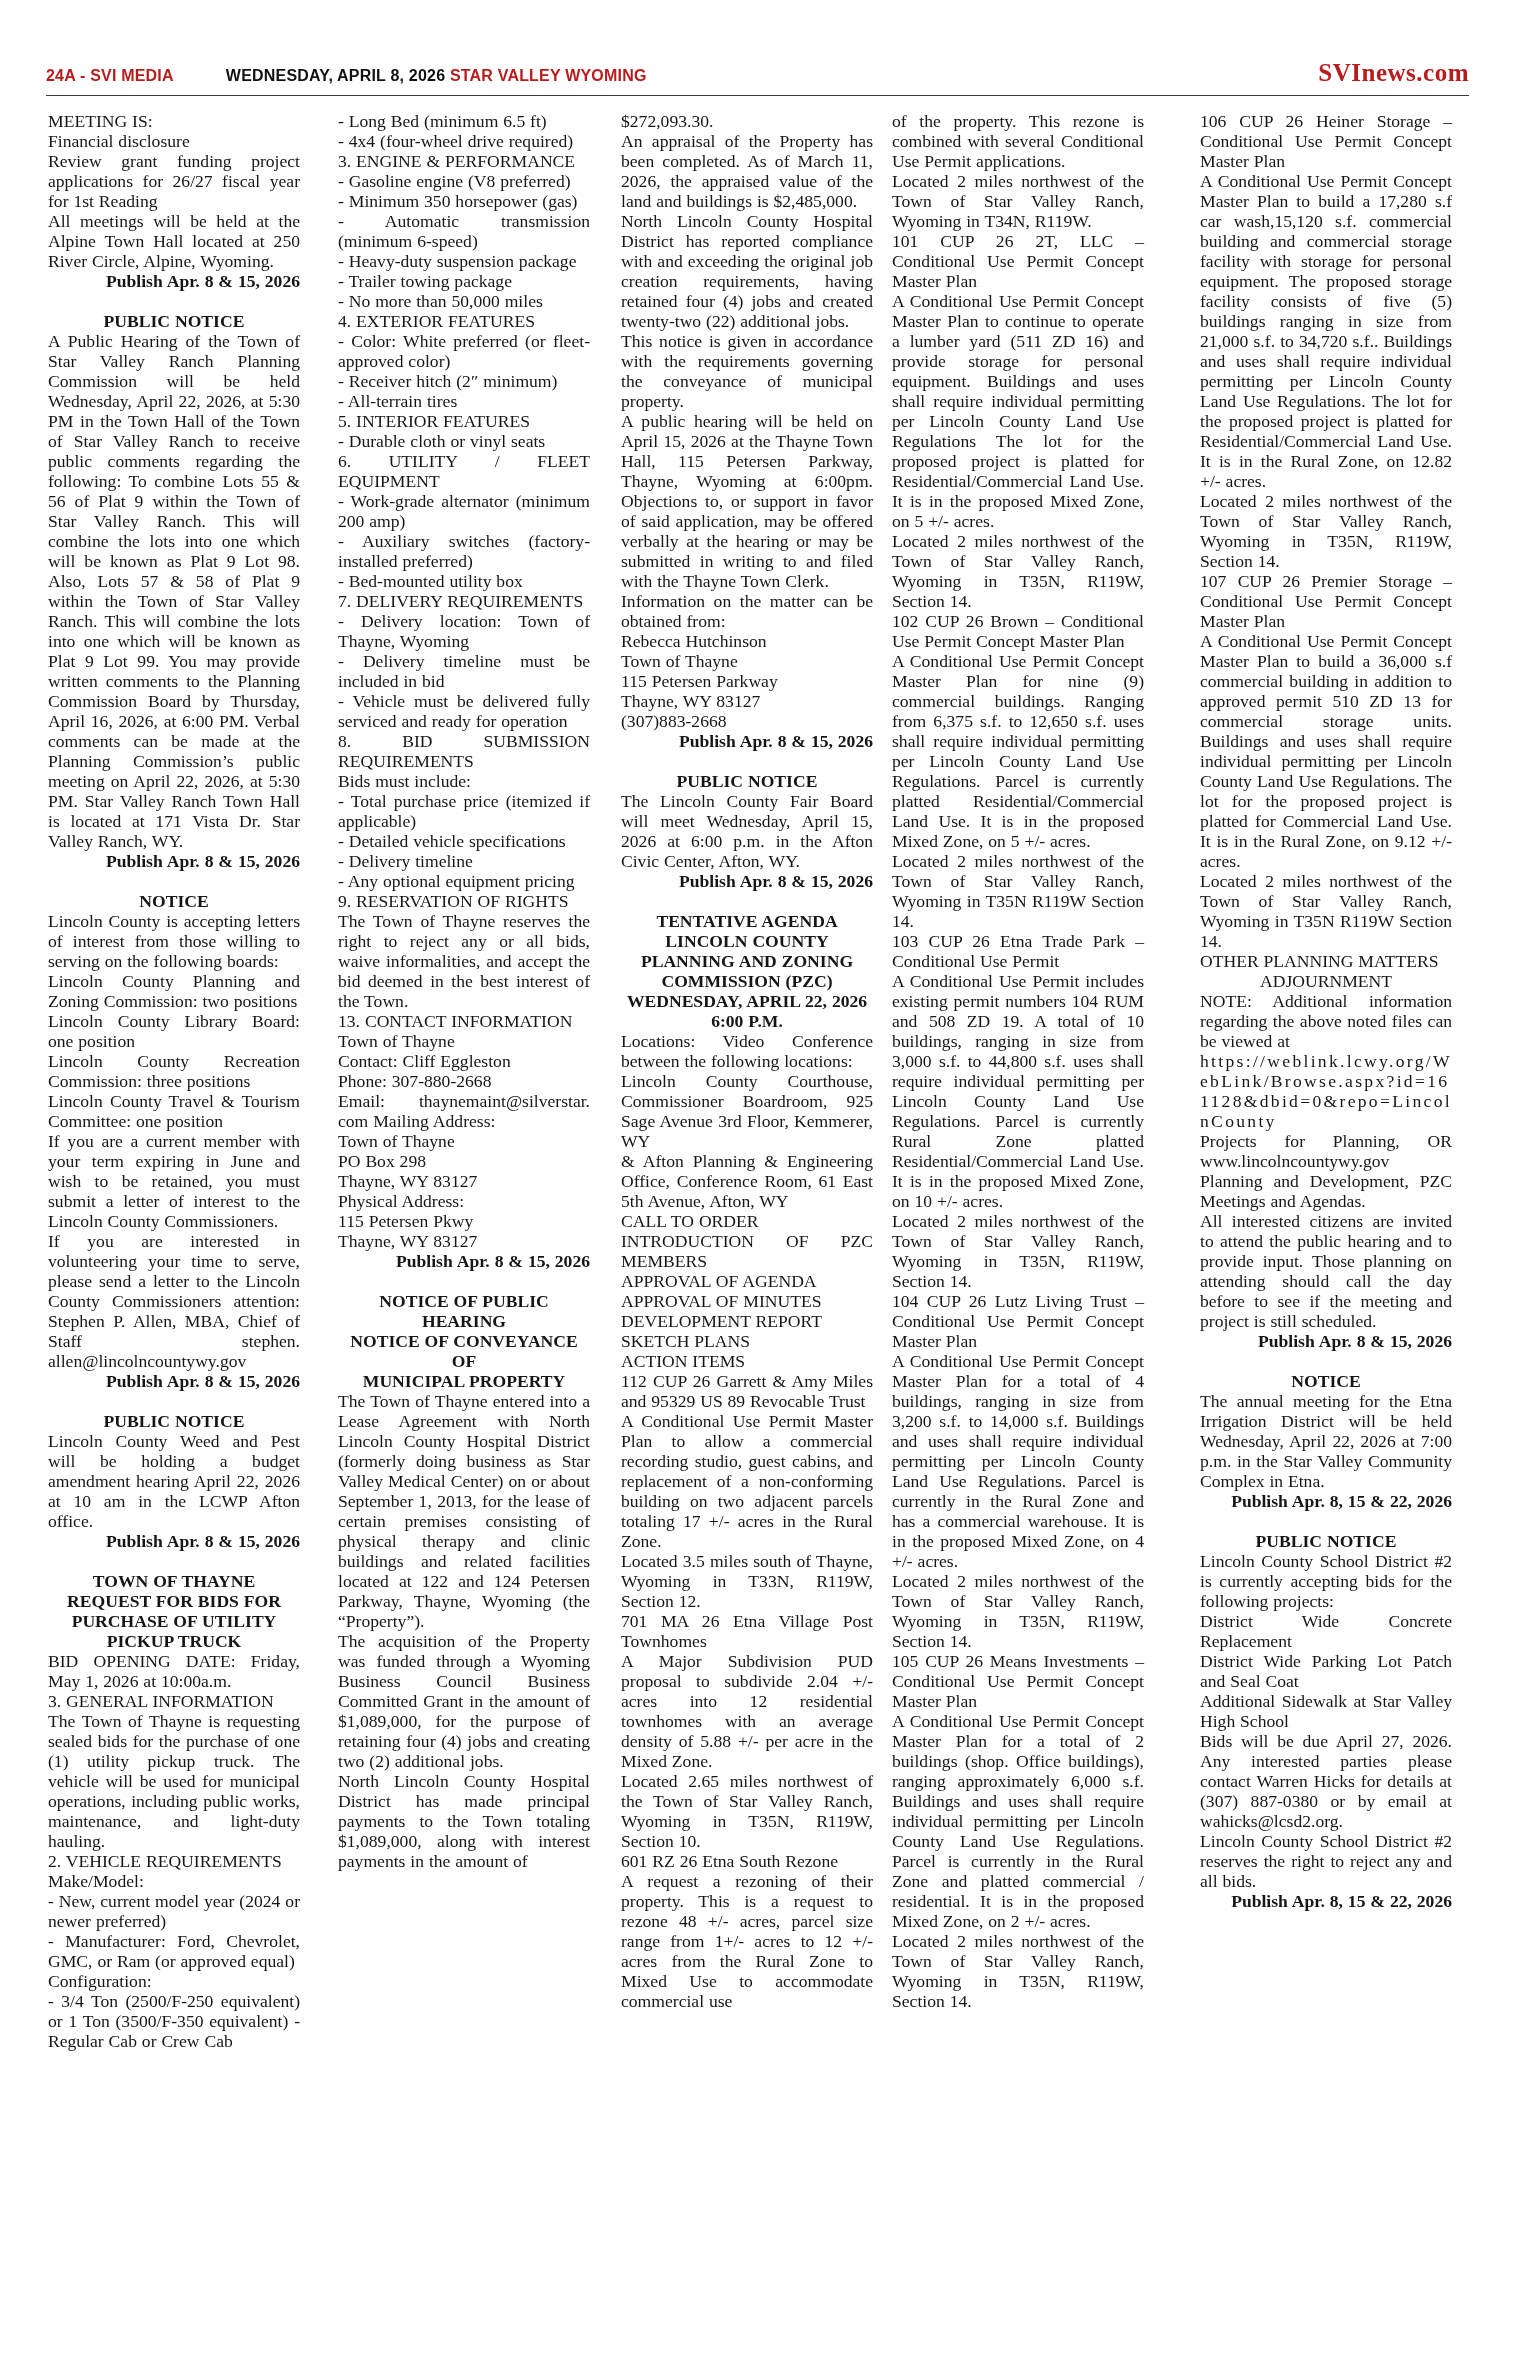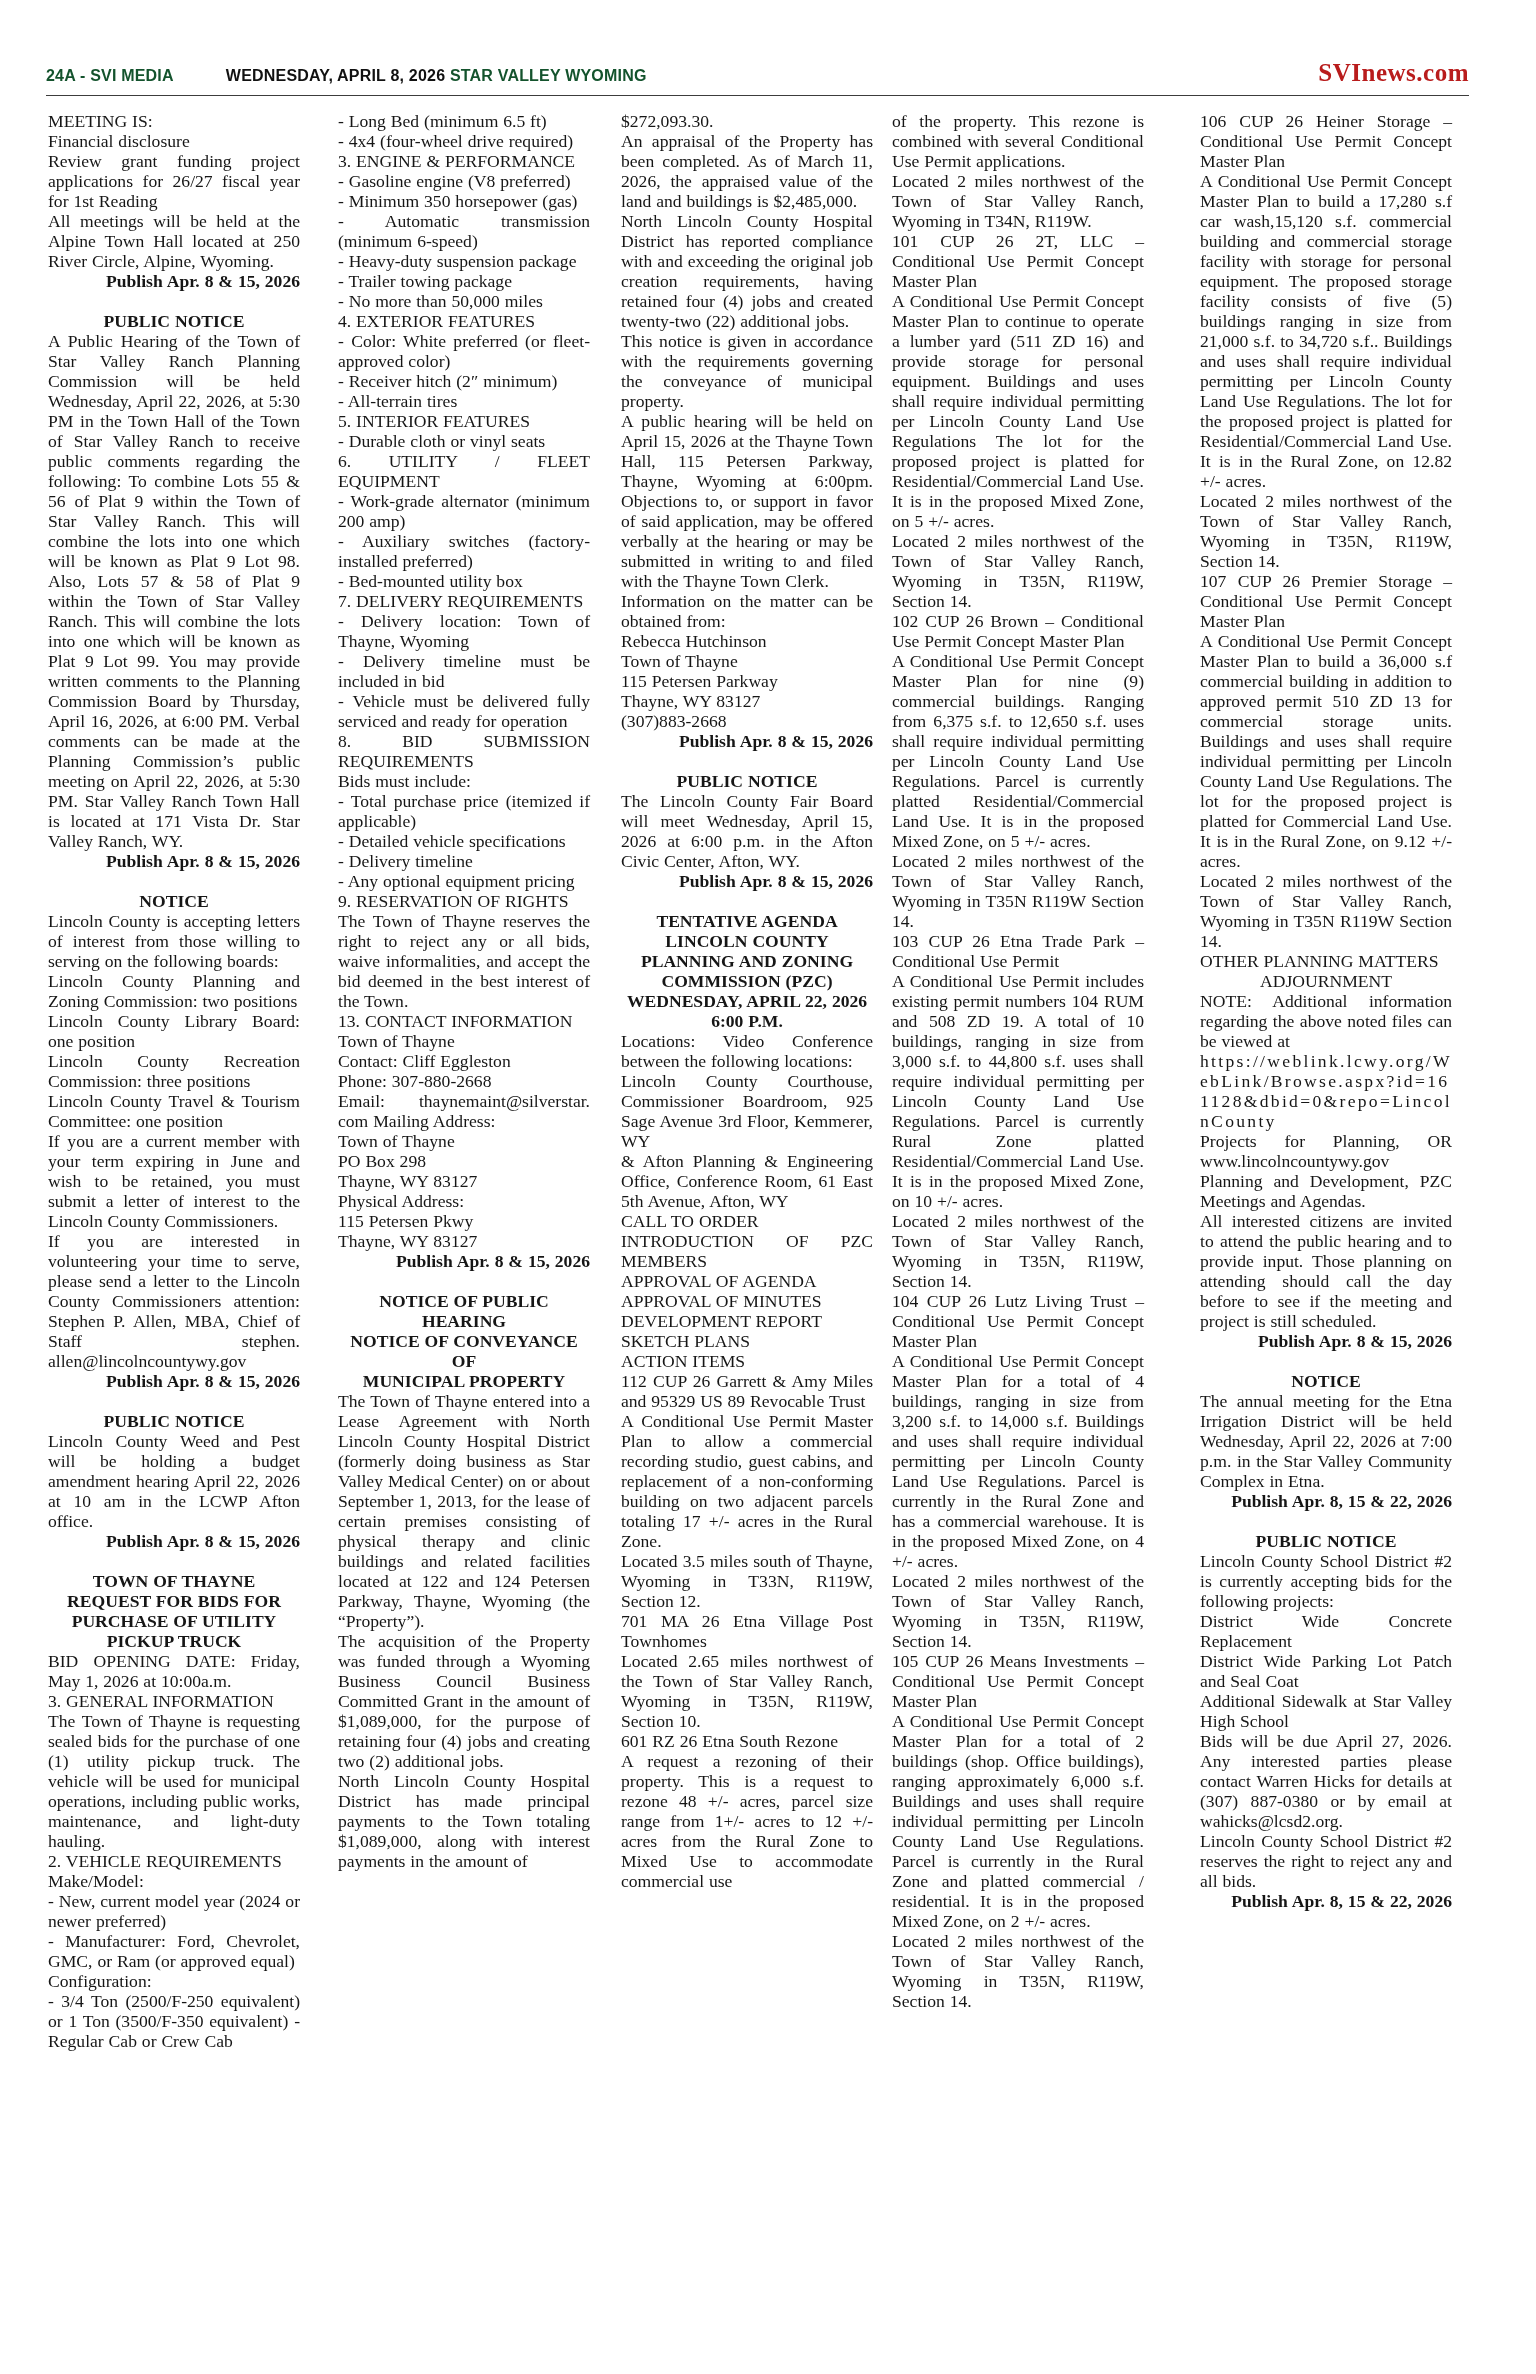--- a/index.html
+++ b/index.html
@@ -10,21 +10,21 @@
     color:#161616;
     position:relative;
     overflow:hidden;
   }
   .masthead-left {
     position:absolute; left:46px; top:67px;
     font-family:"Liberation Sans", sans-serif;
     font-size:16px; font-weight:bold; letter-spacing:0.2px;
     white-space:nowrap;
   }
-  .mh-gray  { color:#14532d; }
+  .mh-gray  { color:#b91c1c; }
   .mh-black { color:#111111;margin-left:48px; }
   .masthead-site {
     position:absolute; right:67px; top:59px;
     font-family:"Liberation Serif", serif;
     font-size:25px; font-weight:bold; color:#b91c1c;
     letter-spacing:0.5px;
     text-align:right;
   }
   .masthead-rule {
     position:absolute; left:46px; right:67px; top:95px;
@@ -179,20 +179,21 @@
     <div class="b-p">INTRODUCTION OF PZC MEMBERS</div>
     <div class="b-p">APPROVAL OF AGENDA</div>
     <div class="b-p">APPROVAL OF MINUTES</div>
     <div class="b-p">DEVELOPMENT REPORT</div>
     <div class="b-p">SKETCH PLANS</div>
     <div class="b-p">ACTION ITEMS</div>
     <div class="b-p">112 CUP 26 Garrett &amp; Amy Miles and 95329 US 89 Revocable Trust</div>
     <div class="b-p">A Conditional Use Permit Master Plan to allow a commercial recording studio, guest cabins, and replacement of a non-conforming building on two adjacent parcels totaling 17 +/- acres in the Rural Zone.</div>
     <div class="b-p">Located 3.5 miles south of Thayne, Wyoming in T33N, R119W, Section 12.</div>
     <div class="b-p">701 MA 26 Etna Village Post Townhomes</div>
+    <div class="b-p">A Major Subdivision PUD proposal to subdivide 2.04 +/- acres into 12 residential townhomes with an average density of 5.88 +/- per acre in the Mixed Zone.</div>
     <div class="b-p">Located 2.65 miles northwest of the Town of Star Valley Ranch, Wyoming in T35N, R119W, Section 10.</div>
     <div class="b-p">601 RZ 26 Etna South Rezone</div>
     <div class="b-p">A request a rezoning of their property. This is a request to rezone 48 +/- acres, parcel size range from 1+/- acres to 12 +/- acres from the Rural Zone to Mixed Use to accommodate commercial use</div>
   </div>
 <div id="col-3" class="col">
     <div class="b-p">of the property. This rezone is combined with several Conditional Use Permit applications.</div>
     <div class="b-p">Located 2 miles northwest of the Town of Star Valley Ranch, Wyoming in T34N, R119W.</div>
     <div class="b-p">101 CUP 26 2T, LLC – Conditional Use Permit Concept Master Plan</div>
     <div class="b-p">A Conditional Use Permit Concept Master Plan to continue to operate a lumber yard (511 ZD 16) and provide storage for personal equipment. Buildings and uses shall require individual permitting per Lincoln County Land Use Regulations The lot for the proposed project is platted for Residential/Commercial Land Use. It is in the proposed Mixed Zone, on 5 +/- acres.</div>
     <div class="b-p">Located 2 miles northwest of the Town of Star Valley Ranch, Wyoming in T35N, R119W, Section 14.</div>

